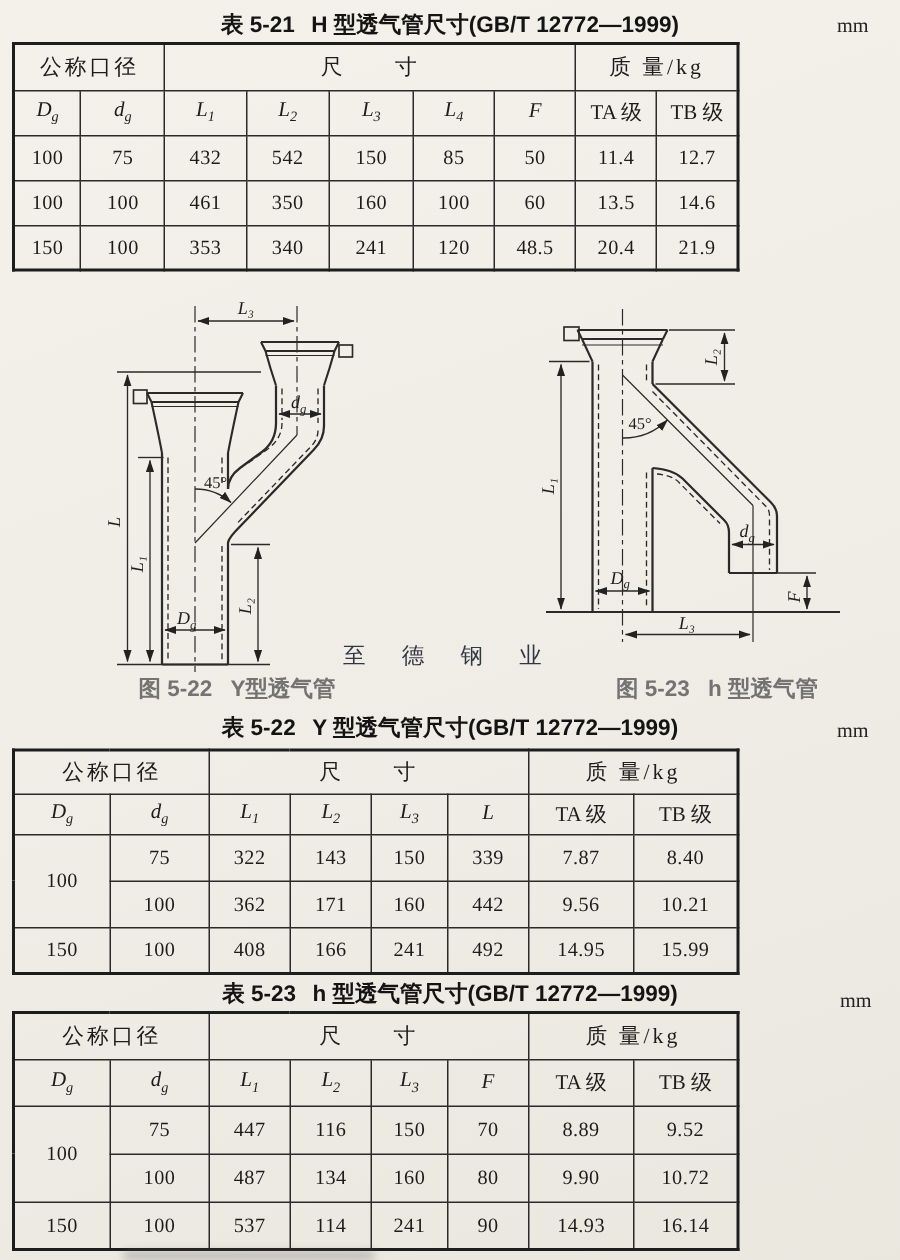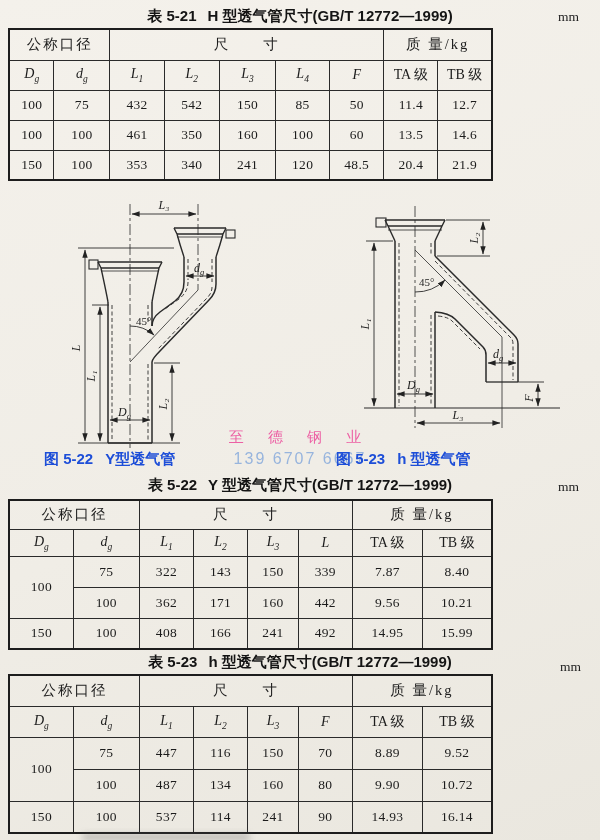--- a/index.html
+++ b/index.html
@@ -26,26 +26,26 @@
   #t2 tbody tr{height:31px}
   #t3{top:674px}
   #t3 thead tr:nth-child(1){height:31px}
   #t3 thead tr:nth-child(2){height:31px}
   #t3 tbody tr{height:32px}
   .tbl-title{position:absolute;left:0;width:600px;text-align:center;
     font-family:"Liberation Sans","DejaVu Sans",sans-serif;font-weight:700;font-size:15px;color:#141414;white-space:nowrap}
   .tbl-title .tno{margin-right:11px}
   .unit{position:absolute;right:21px;font-size:13.5px;color:#222;font-family:"Liberation Serif",serif}
   .fig{position:absolute}
-  .caption{position:absolute;width:228px;text-align:left;font-family:"Liberation Sans","DejaVu Sans",sans-serif;
-    font-weight:700;font-size:15px;color:#1d4ed8;white-space:nowrap}
+  .caption{position:absolute;width:228px;text-align:center;font-family:"Liberation Sans","DejaVu Sans",sans-serif;
+    font-weight:700;font-size:15px;color:#737373;white-space:nowrap}
   .caption .cno{margin-right:12px}
   .watermark{position:absolute;left:222px;top:428px;width:156px;text-align:center;
     font-family:"Liberation Sans",sans-serif;opacity:.85}
-  .wm1{font-size:15px;letter-spacing:10px;white-space:nowrap;color:#ec4899}
+  .wm1{font-size:15px;letter-spacing:10px;white-space:nowrap;color:#0f172a}
   .wm2{font-size:16px;letter-spacing:2px;white-space:nowrap;margin-top:3px;color:#88abdc}
   .smudge{position:absolute;left:82px;top:834px;width:168px;height:6px;background:rgba(95,95,95,.35);filter:blur(3px);border-radius:3px}
 </style>
 </head>
 <body>
 
 <div class="tbl-title" style="top:7px">
   <span class="tno">表 5-21</span><span>H 型透气管尺寸(GB/T 12772—1999)</span>
 </div>
 <div class="unit" style="top:9px">mm</div>
@@ -239,27 +239,26 @@
     <text x="69" y="94" font-size="11" font-style="normal">45°</text>
     <text x="143" y="166"><tspan>d</tspan><tspan dy="3" font-size="8.5">g</tspan></text>
     <text x="57" y="197"><tspan>D</tspan><tspan dy="3" font-size="8.5">g</tspan></text>
     <text x="183" y="206" transform="rotate(-90 183 206)" text-anchor="middle">F</text>
     <text x="108" y="227" text-anchor="middle">L₃</text>
   </g>
 </svg>
 
 <div class="watermark">
   <div class="wm1">至 德 钢 业</div>
-  <div class="wm2">139 6707 6667</div>
 </div>
 
 <div class="caption" style="left:44px;top:450px">
   <span class="cno">图 5-22</span><span>Y型透气管</span>
 </div>
-<div class="caption" style="left:336px;top:450px">
+<div class="caption" style="left:364px;top:450px">
   <span class="cno">图 5-23</span><span>h 型透气管</span>
 </div>
 
 <div class="tbl-title" style="top:476px">
   <span class="tno">表 5-22</span><span>Y 型透气管尺寸(GB/T 12772—1999)</span>
 </div>
 <div class="unit" style="top:479px">mm</div>
 <table class="tbl" id="t2">
     <colgroup>
       <col style="width: 13.3%;">

